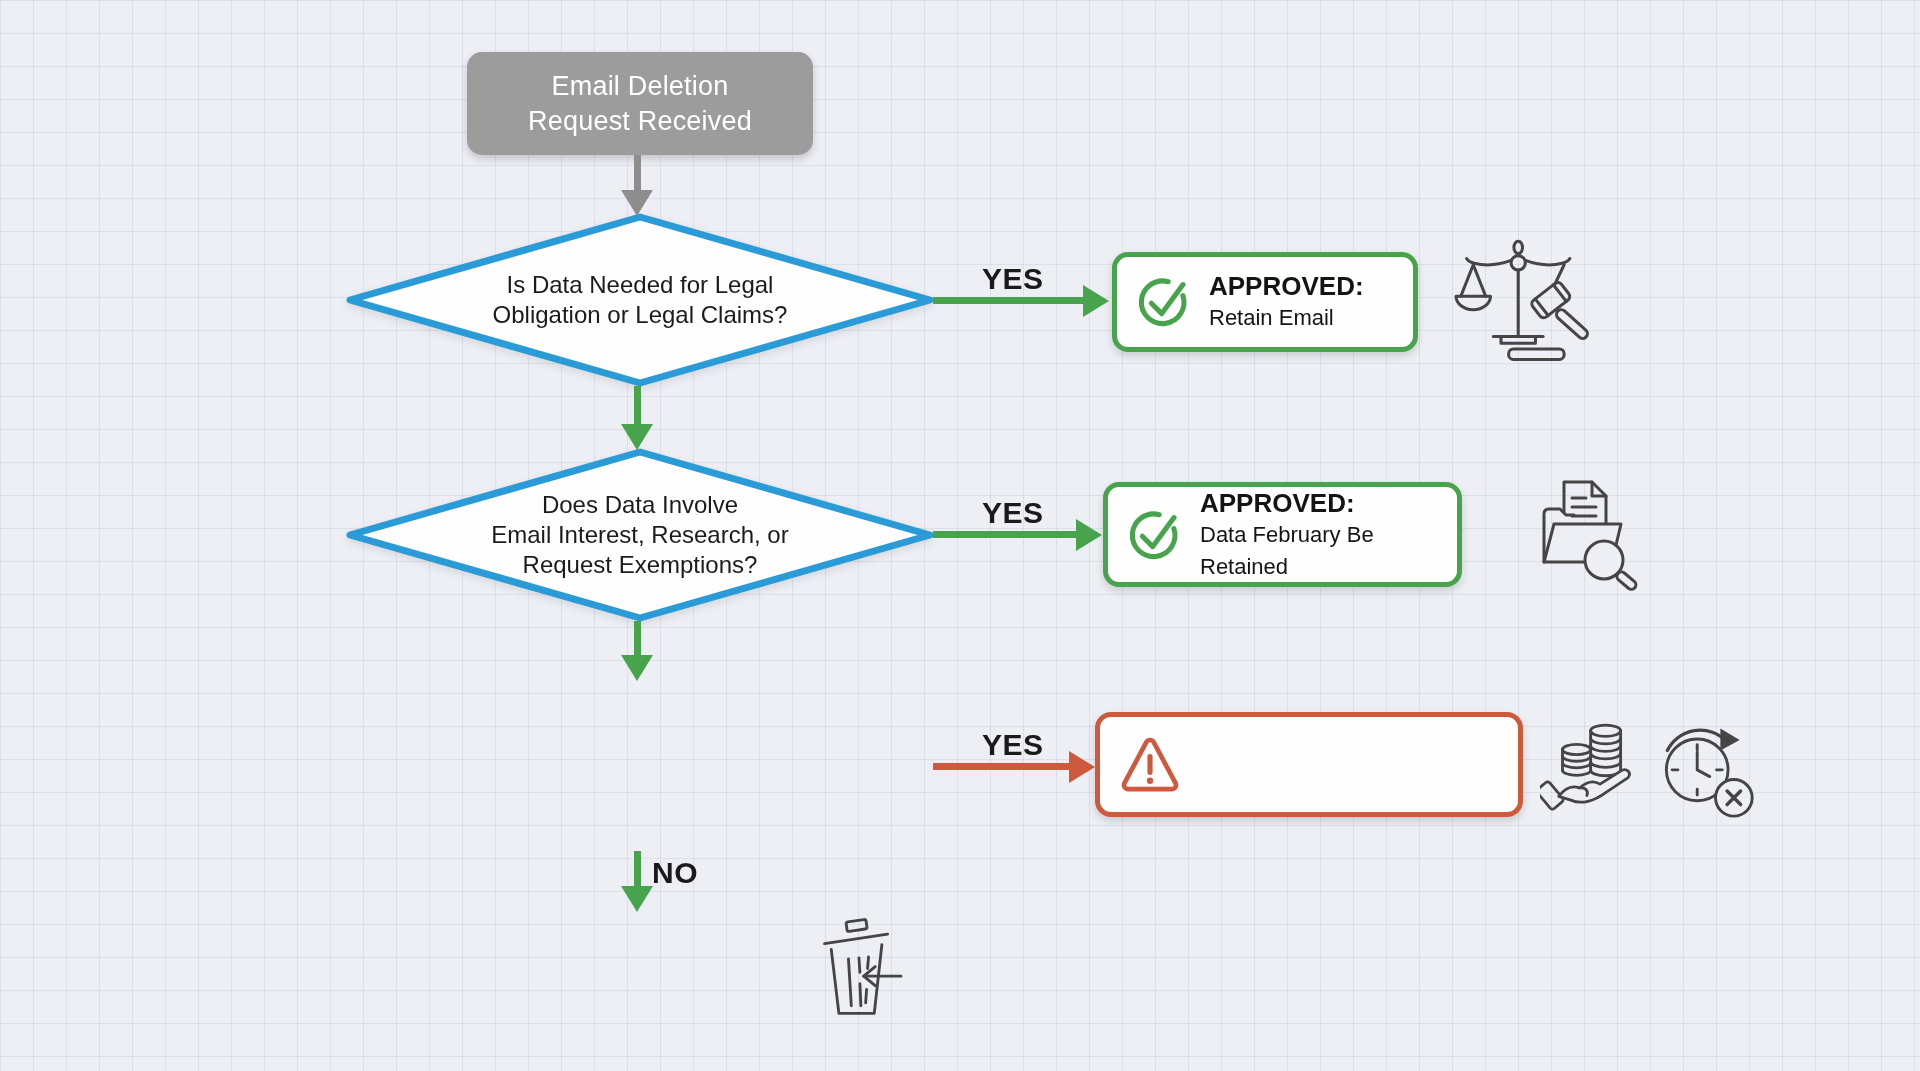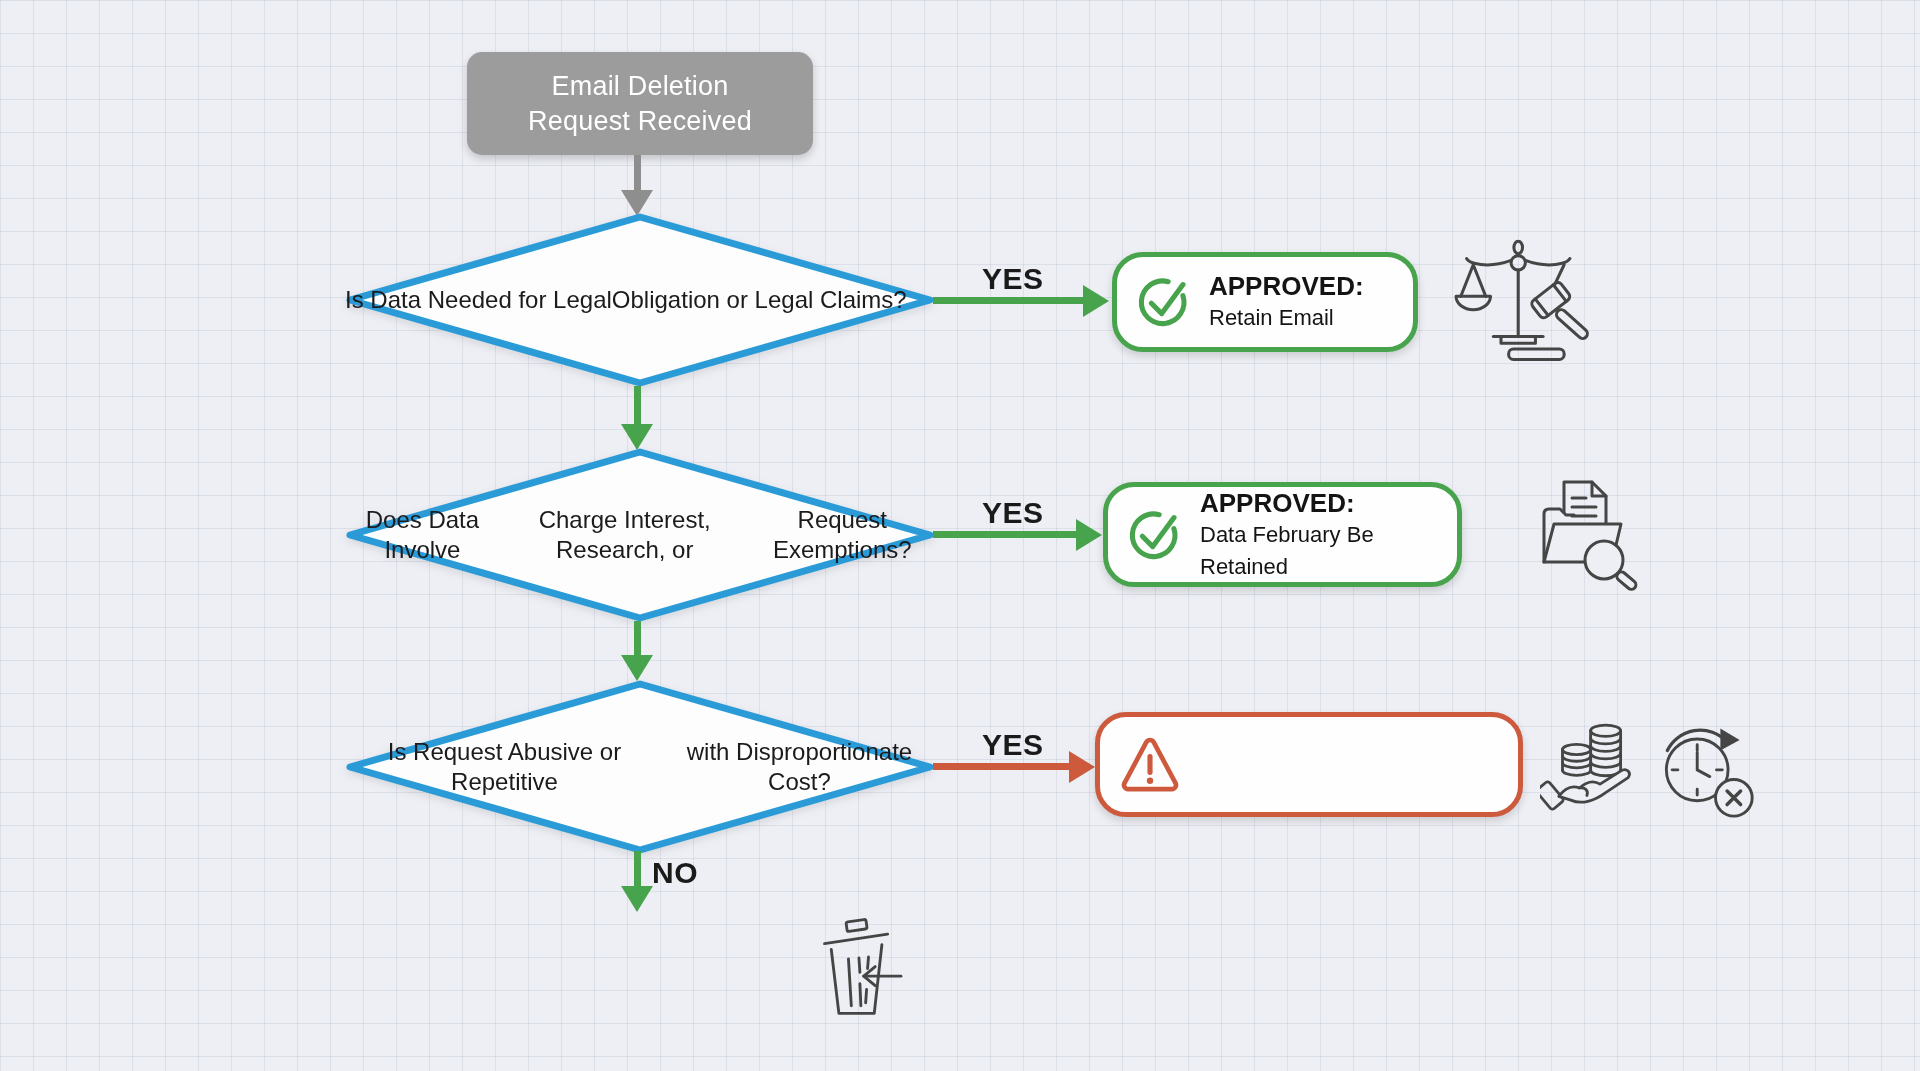--- a/index.html
+++ b/index.html
@@ -23,26 +23,26 @@
     background:#9c9c9c;border-radius:15px;
     color:#fff;display:flex;flex-direction:column;justify-content:center;align-items:center;
     font-size:27px;line-height:35px;letter-spacing:.2px;
     box-shadow:0 4px 8px rgba(0,0,0,.18);
   }
   
   .diamond{width:590px;height:176px;filter:drop-shadow(0 3px 4px rgba(0,0,0,.10));}
   .diamond svg{display:block;width:100%;height:100%;}
   .diamond polygon{fill:#fdfdfd;stroke:#2a9bd7;stroke-width:7;stroke-linejoin:round;}
   .diamond-text{
-    position:absolute;inset:0;display:flex;justify-content:flex-start;align-items:center;
+    position:absolute;inset:0;display:flex;flex-direction:column;justify-content:center;align-items:center;
     text-align:center;font-size:24px;line-height:30px;color:#1b1b1d;
   }
   
   .outcome{
-    box-sizing:border-box;background:#fffefe;border-radius:31px;
+    box-sizing:border-box;background:#fffefe;border-radius:16px;
     display:flex;align-items:center;padding:0 14px 0 18px;gap:16px;
     box-shadow:0 4px 8px rgba(0,0,0,.15);
   }
   .outcome .txt{display:flex;flex-direction:column;justify-content:center;}
   .outcome .title{font-weight:bold;font-size:26px;line-height:32px;color:#141414;}
   .outcome .subtitle{font-size:22px;line-height:32px;color:#141414;}
   .outcome .title .plain{font-weight:normal;margin-left:7px;}
   .outcome-green{border:5px solid #47a44d;}
   .outcome-red{border:5px solid #cd5a3d;}
   .outcome-blue{border:5px solid #2262a5;}
@@ -130,21 +130,21 @@
 
   <div class="abs shaft-v c-green" style="left:634px;top:386px;height:42px;"></div>
   <div class="abs head-down h-green" style="left:621px;top:424px;"></div>
 
   <div class="abs diamond" style="left:345px;top:447px;">
     <svg viewBox="0 0 590 176">
       <polygon points="295,5 585,88 295,171 5,88"></polygon>
     </svg>
     <div class="diamond-text">
       <div>Does Data Involve</div>
-      <div>Charge Interest, Research, or</div>
+      <div>Email Interest, Research, or</div>
       <div>Request Exemptions?</div>
     </div>
   </div>
 
   <div class="abs edge-label" style="left:982px;top:496px;">YES</div>
   <div class="abs shaft-h c-green" style="left:933px;top:531px;width:145px;"></div>
   <div class="abs head-right h-green" style="left:1076px;top:519px;"></div>
 
   <div class="abs outcome outcome-green" style="left:1103px;top:482px;width:359px;height:105px;">
     <span class="badge-green">
@@ -167,29 +167,20 @@
       <path d="M16,94 V46 Q16,41 21,41 H32 L38,47 H46"></path>
       <path d="M16,94 L26,56 H93 L84,94 Z" fill="#edeff4"></path>
       <circle cx="76" cy="92" r="19" fill="#edeff4"></circle>
       <rect x="90" y="104" width="22" height="9" rx="4.5" transform="rotate(40 94 107)"></rect>
     </svg>
   </div>
 
   <div class="abs shaft-v c-green" style="left:634px;top:621px;height:40px;"></div>
   <div class="abs head-down h-green" style="left:621px;top:655px;"></div>
 
-  <div class="abs diamond" style="left:345px;top:679px;">
-    <svg viewBox="0 0 590 176">
-      <polygon points="295,5 585,88 295,171 5,88"></polygon>
-    </svg>
-    <div class="diamond-text">
-      <div>Is Request Abusive or Repetitive</div>
-      <div>with Disproportionate Cost?</div>
-    </div>
-  </div>
 
   <div class="abs edge-label" style="left:982px;top:728px;">YES</div>
   <div class="abs shaft-h c-red" style="left:933px;top:763px;width:138px;"></div>
   <div class="abs head-right h-red" style="left:1069px;top:751px;"></div>
 
   <div class="abs outcome outcome-red" style="left:1095px;top:712px;width:428px;height:105px;">
     <span class="badge-red">
       <svg viewBox="0 0 68 62" width="64" height="58">
         <path d="M30.2,8.5 a4.5,4.5 0 0 1 7.6,0 L61,52 a4.5,4.5 0 0 1 -3.8,7 H10.8 a4.5,4.5 0 0 1 -3.8,-7 Z" fill="none" stroke="currentColor" stroke-width="5" stroke-linejoin="round"></path>
         <line x1="34" y1="24" x2="34" y2="41" stroke="currentColor" stroke-width="5.5" stroke-linecap="round"></line>

